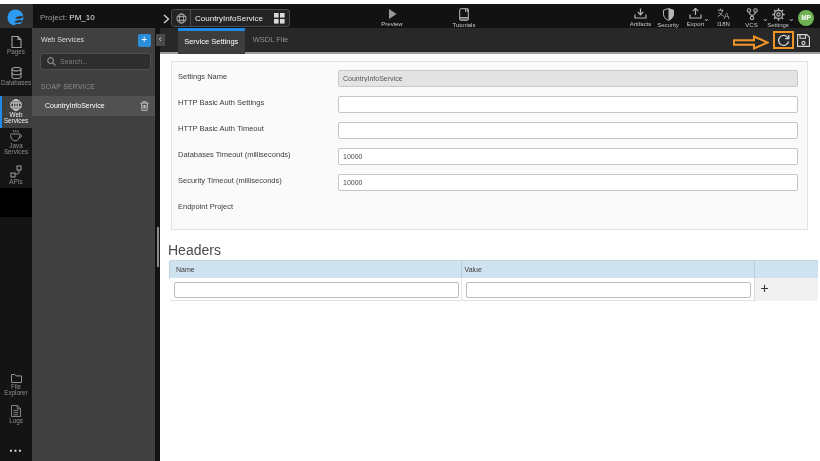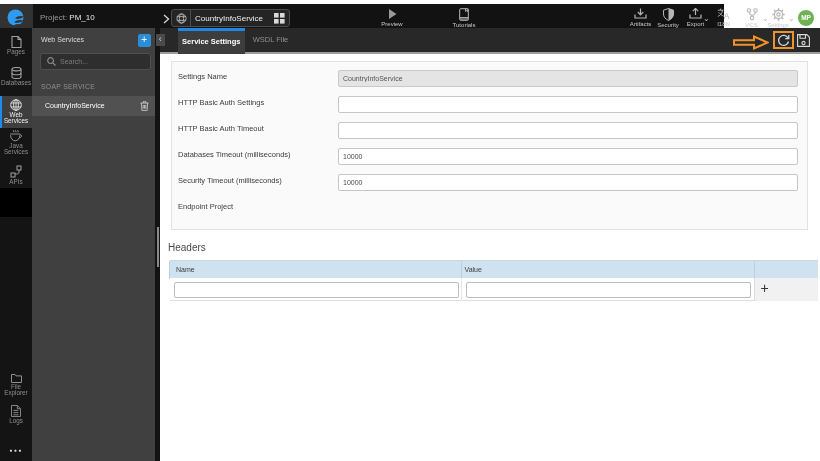--- a/index.html
+++ b/index.html
@@ -1,20 +1,20 @@
 <!DOCTYPE html>
 <html><head>
 <meta charset="utf-8">
 <style>
   * { margin:0; padding:0; box-sizing:border-box; }
   html,body { width:820px; height:461px; overflow:hidden; background:#fff;
     font-family:"Liberation Sans", sans-serif; }
   .abs { position:absolute; }
   
-  #topbar { position:absolute; left:0; top:4px; width:724px; height:28px; background:#121212; }
+  #topbar { position:absolute; left:0; top:4px; width:820px; height:28px; background:#121212; }
   #logobox { position:absolute; left:0; top:0; width:33px; height:28px; background:#323232; }
   #projlbl { position:absolute; left:40px; top:0; height:28px; line-height:28px;
     font-size:8px; color:#9b9b9b; }
   #projlbl b { color:#e6e6e6; font-weight:normal; }
   #svcbtn { position:absolute; left:171px; top:5px; width:119px; height:18px;
     background:#242424; border:1px solid #4c4c4c; border-radius:3px; display:flex; align-items:center; }
   #svcbtn .gsec { width:19px; height:100%; display:flex; align-items:center; justify-content:center;
     border-right:1px solid #4c4c4c; }
   #svcbtn .txt { flex:1; color:#f0f0f0; font-size:8px; padding-left:4px; }
   .tbitem { position:absolute; top:0; width:44px; height:28px; text-align:center; }
@@ -47,37 +47,37 @@
   #selrow svg { position:absolute; right:6px; top:5px; }
   
   #strip { position:absolute; left:155px; top:28px; width:5px; height:433px; background:#131313; }
   #thumb { position:absolute; left:157px; top:227px; width:2px; height:40px; background:#8a8a8a; }
   #collapse { position:absolute; left:155.5px; top:34px; width:9.5px; height:12px; background:#4a4a4a;
     color:#cfd8e2; font-size:9px; line-height:11px; text-align:center; z-index:5; }
   
   #tabbar { position:absolute; left:160px; top:28px; width:660px; height:26px; background:#282828;
     border-bottom:2px solid #9c9c9c; }
   #tab1 { position:absolute; left:17.5px; top:0; width:67.5px; height:26px; background:#3d3d3d;
-    border-top:3px solid #1e88e5; color:#fff; font-size:7.5px; font-weight:bold;
+    border-top:3px solid #1e88e5; color:#fff; font-size:7.5px; font-weight:normal;
     text-align:center; line-height:22px; }
   #tab2 { position:absolute; left:82px; top:0; width:57px; height:24px; color:#909090;
     font-size:7.5px; text-align:center; line-height:24px; }
   #refreshbtn { position:absolute; left:612.5px; top:3px; width:21px; height:18px;
     border:2px solid #ef9227; display:flex; align-items:center; justify-content:center; }
   
   #content { position:absolute; left:160px; top:54px; width:660px; height:407px; background:#fff; }
   #formpanel { position:absolute; left:11px; top:7px; width:637px; height:169px;
     background:#fafafa; border:1px solid #e2e2e2; }
   .frow { position:absolute; left:0; width:100%; height:17px; }
   .frow .flabel { position:absolute; left:6px; top:2px; font-size:7.5px; color:#3c3c3c; }
   .frow input { position:absolute; left:166px; top:0; width:460px; height:17px;
     border:1px solid #c6c6c6; border-radius:2px; background:#fff; font-size:7px;
     font-family:"Liberation Sans",sans-serif; color:#4a4a4a; padding-left:4px; }
   .frow input:disabled { background:#e4e4e4; border-color:#c9c9c9; color:#555; }
-  #hdrtitle { position:absolute; left:8px; top:188px; font-size:10px; color:#4a4a4a; }
+  #hdrtitle { position:absolute; left:8px; top:188px; font-size:14px; color:#4a4a4a; }
   #htable { position:absolute; left:10px; top:205.5px; width:648px; }
   #hhead { position:absolute; left:0; top:0; width:648px; height:18px; background:#cfe2f0;
     border-top:1px solid #c9d6e2; }
   #hhead .hc { position:absolute; top:0; height:18px; font-size:7px; color:#3b3b3b;
     line-height:18px; border-left:1px solid #bccfde; padding-left:6px; }
   #hbody { position:absolute; left:0; top:18px; width:648px; height:23px; background:#fff;
     border-bottom:1px solid #e0e0e0; }
   #hbody input { position:absolute; top:4px; height:16px; border:1px solid #bdbdbd;
     border-radius:2px; background:#fff; font-size:7px; font-family:"Liberation Sans",sans-serif; }
   #pluscell { position:absolute; left:583.5px; top:0; width:64.5px; height:23px; background:#f1f1f1;

